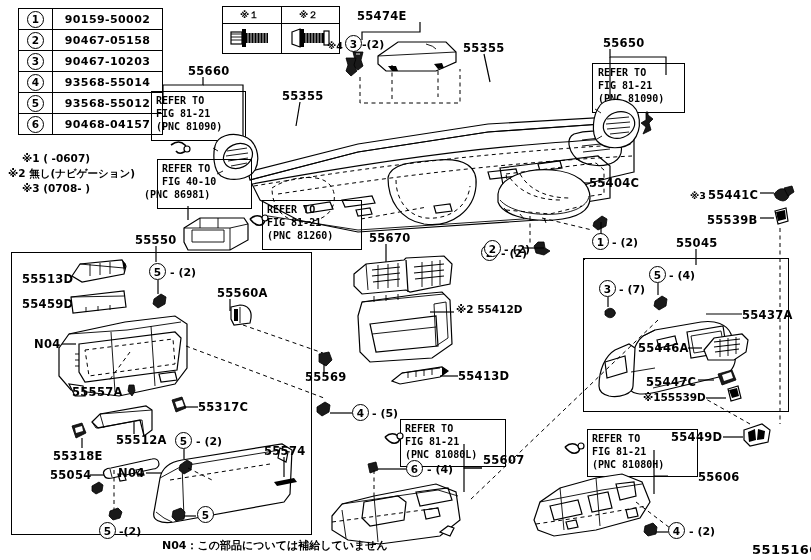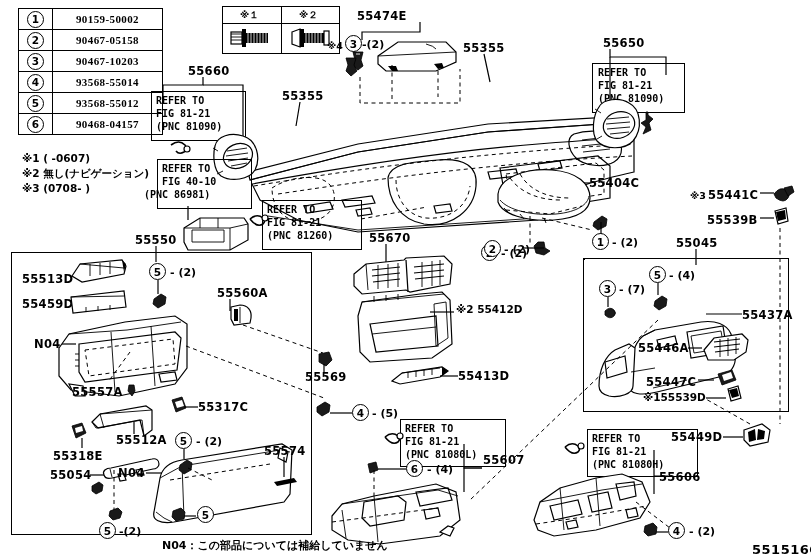--- a/index.html
+++ b/index.html
@@ -18,21 +18,21 @@
   
   .circ{width:17px;height:17px;border:1.4px solid #000;border-radius:50%;
         display:flex;align-items:center;justify-content:center;
         font-size:10.5px;font-weight:bold;background:#fff;box-sizing:border-box;}
   .hr{background:#000;height:1px;}
   .vr{background:#000;width:1px;}
   .box{border:1.4px solid #000;box-sizing:border-box;background:transparent;}
   .tbl{border-collapse:collapse;}
   .tbl td{border:1px solid #000;height:21px;box-sizing:border-box;}
   .tbl td.idx{width:34px;text-align:center;}
-  .tbl td.num{width:110px;text-align:center;font-size:11px;font-weight:bold;letter-spacing:.4px;font-family:Liberation Serif, serif;}
+  .tbl td.num{width:110px;text-align:center;font-size:11px;font-weight:bold;letter-spacing:.4px;}
   svg{display:block;overflow:visible;}
   .ln{stroke:#000;stroke-width:1.2;fill:none;}
   .ln2{stroke:#000;stroke-width:1.6;fill:none;}
   .lnthin{stroke:#000;stroke-width:.9;fill:none;}
   .dsh2{stroke:#000;stroke-width:1;fill:none;stroke-dasharray:4 3.5;}
   .fillw{fill:#fff;stroke:#000;stroke-width:1.2;}
   .fillk{fill:#000;stroke:none;}
   .fillg{fill:#1a1a1a;stroke:#000;stroke-width:.8;}
 </style>
 </head>
@@ -75,21 +75,21 @@
       <td class="idx">
             <div class="circ" style="margin:0 auto;">6</div>
           </td>
       <td class="num">90468-04157</td>
     </tr>
   </tbody>
     </table>
 </div>
 
 <div class="abs note" style="left:22px;top:152px;">※1 (     -0607)</div>
-<div class="abs note" style="left:22px;top:167px;">※2  無し(ナビゲーション)</div>
+<div class="abs note" style="left:8px;top:167px;">※2  無し(ナビゲーション)</div>
 <div class="abs note" style="left:22px;top:182px;">※3 (0708-     )</div>
 
 <div class="abs box" style="left:222px;top:6px;width:118px;height:48px;"></div>
 <div class="abs hr" style="left:222px;top:23px;width:118px;"></div>
 <div class="abs vr" style="left:281px;top:6px;height:48px;"></div>
 <div class="abs mark" style="left:240px;top:9px;">※１</div>
 <div class="abs mark" style="left:299px;top:9px;">※２</div>
 
 <svg class="abs" style="left:228px;top:26px;" width="50" height="24">
   <rect x="3" y="6" width="11" height="12" class="fillw"></rect>
@@ -643,21 +643,21 @@
 </svg>
 
 <div class="abs box" style="left:587px;top:429px;width:111px;height:48px;"></div>
 <div class="abs refer" style="left:592px;top:432px;">REFER TO</div>
 <div class="abs refer" style="left:592px;top:445px;">FIG 81-21</div>
 <div class="abs refer" style="left:592px;top:458px;">(PNC 81080H)</div>
 <svg class="abs" style="left:563px;top:438px;" width="24" height="18">
   <path d="M2 9 q7 -6 13 -1 q3 3 0 6 q-6 4 -13 -5" class="ln2"></path>
   <circle cx="18" cy="8" r="3" class="fillw"></circle>
 </svg>
-<div class="abs pn" style="left:659px;top:470px;">55606</div>
+<div class="abs pn" style="left:698px;top:470px;">55606</div>
 <svg class="abs" style="left:652px;top:450px;" width="24" height="48">
   <path d="M16 26 H2 V0" class="ln"></path>
   <path d="M2 26 V44" class="ln"></path>
 </svg>
 <svg class="abs" style="left:530px;top:468px;" width="160" height="80">
   <path d="M4 52 L10 34 L30 20 L66 10 L92 6 L112 14 L120 34 L110 50 L66 62 L24 68 L8 62 Z" class="fillw"></path>
   <path d="M10 34 L72 22 L112 16" class="lnthin"></path>
   <path d="M20 38 L48 32 L52 46 L24 52 Z" class="ln"></path>
   <path d="M58 28 L78 24 L82 40 L62 44 Z" class="ln"></path>
   <path d="M86 16 L104 14 L106 28 L90 32 Z" class="ln"></path>

